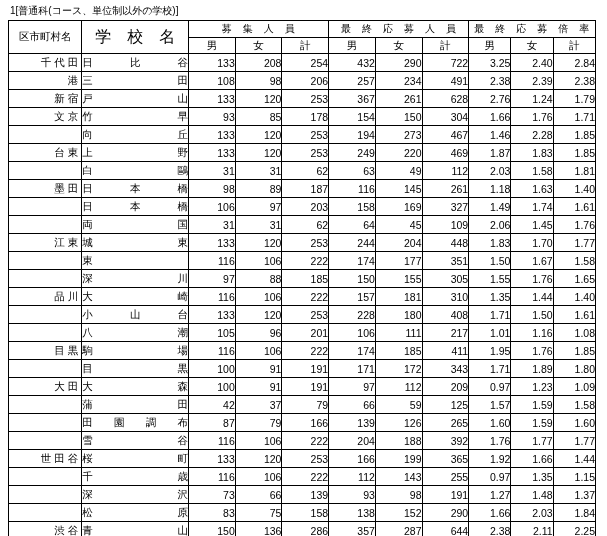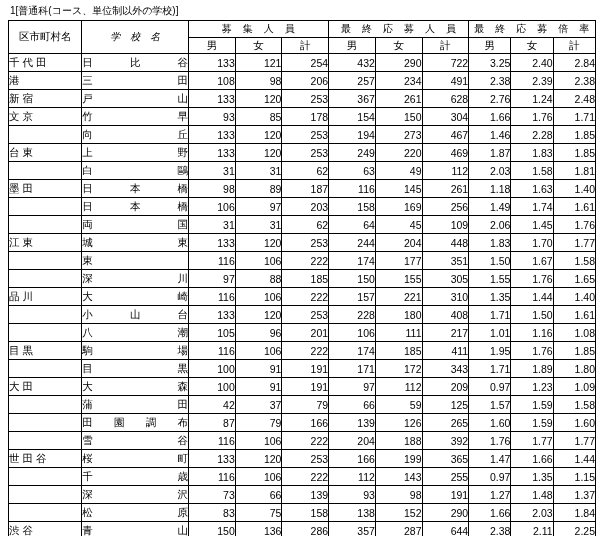--- a/index.html
+++ b/index.html
@@ -51,36 +51,35 @@
     text-align: center;
     height: 16px;
     font-size: 10.5px;
   }
   th.city-head {
     letter-spacing: 0px;
     font-size: 10.5px;
   }
   th.school-head {
     letter-spacing: 0px;
-    font-size: 10px;
-    font-style: italic;
+    font-size: 16px;
   }
   
   col.c-city  { width: 66px; }
   col.c-school{ width: 96px; }
   col.c-num   { width: 42px; }
   col.c-rate  { width: 38px; }
 
   
   tbody td {
     height: 18px;
     font-size: 10.5px;
   }
   td.city {
-    text-align: left;
+    text-align: right;
     letter-spacing: 3px;
     padding-left: 3px;
     white-space: nowrap;
     margin-left: 44px;
   }
   td.school {
     text-align: justify;
     text-align-last: justify;
     padding: 0 7px;
     white-space: nowrap;
@@ -137,21 +136,21 @@
         <th>男</th>
         <th>女</th>
         <th>計</th>
       </tr>
     </thead>
     <tbody id="table-body">
         <tr class="group-start">
           <td class="city">千代田</td>
           <td class="school">日　比　谷</td>
           <td class="num">133</td>
-          <td class="num">121</td>
+          <td class="num">208</td>
           <td class="num">254</td>
           <td class="num">432</td>
           <td class="num">290</td>
           <td class="num">722</td>
           <td class="rate">3.25</td>
           <td class="rate">2.40</td>
           <td class="rate">2.84</td>
         </tr>
         <tr class="group-start">
           <td class="city">港</td>
@@ -170,21 +169,21 @@
           <td class="city">新宿</td>
           <td class="school">戸　　　山</td>
           <td class="num">133</td>
           <td class="num">120</td>
           <td class="num">253</td>
           <td class="num">367</td>
           <td class="num">261</td>
           <td class="num">628</td>
           <td class="rate">2.76</td>
           <td class="rate">1.24</td>
-          <td class="rate">2.48</td>
+          <td class="rate">1.79</td>
         </tr>
         <tr class="group-start">
           <td class="city">文京</td>
           <td class="school">竹　　　早</td>
           <td class="num">93</td>
           <td class="num">85</td>
           <td class="num">178</td>
           <td class="num">154</td>
           <td class="num">150</td>
           <td class="num">304</td>
@@ -245,21 +244,21 @@
           <td class="rate">1.40</td>
         </tr>
         <tr>
           <td class="city no-top"></td>
           <td class="school no-top">日　本　橋</td>
           <td class="num">106</td>
           <td class="num">97</td>
           <td class="num">203</td>
           <td class="num">158</td>
           <td class="num">169</td>
-          <td class="num">256</td>
+          <td class="num">327</td>
           <td class="rate">1.49</td>
           <td class="rate">1.74</td>
           <td class="rate">1.61</td>
         </tr>
         <tr>
           <td class="city no-top"></td>
           <td class="school no-top">両　　　国</td>
           <td class="num">31</td>
           <td class="num">31</td>
           <td class="num">62</td>
@@ -309,21 +308,21 @@
           <td class="rate">1.76</td>
           <td class="rate">1.65</td>
         </tr>
         <tr class="group-start">
           <td class="city">品川</td>
           <td class="school">大　　　崎</td>
           <td class="num">116</td>
           <td class="num">106</td>
           <td class="num">222</td>
           <td class="num">157</td>
-          <td class="num">221</td>
+          <td class="num">181</td>
           <td class="num">310</td>
           <td class="rate">1.35</td>
           <td class="rate">1.44</td>
           <td class="rate">1.40</td>
         </tr>
         <tr>
           <td class="city no-top"></td>
           <td class="school no-top">小　山　台</td>
           <td class="num">133</td>
           <td class="num">120</td>
@@ -428,21 +427,21 @@
         </tr>
         <tr class="group-start">
           <td class="city">世田谷</td>
           <td class="school">桜　　　町</td>
           <td class="num">133</td>
           <td class="num">120</td>
           <td class="num">253</td>
           <td class="num">166</td>
           <td class="num">199</td>
           <td class="num">365</td>
-          <td class="rate">1.47</td>
+          <td class="rate">1.92</td>
           <td class="rate">1.66</td>
           <td class="rate">1.44</td>
         </tr>
         <tr>
           <td class="city no-top"></td>
           <td class="school no-top">千　　　歳</td>
           <td class="num">116</td>
           <td class="num">106</td>
           <td class="num">222</td>
           <td class="num">112</td>

